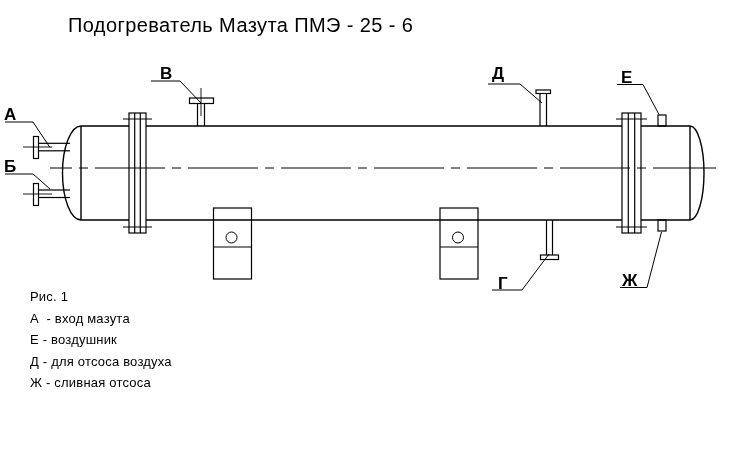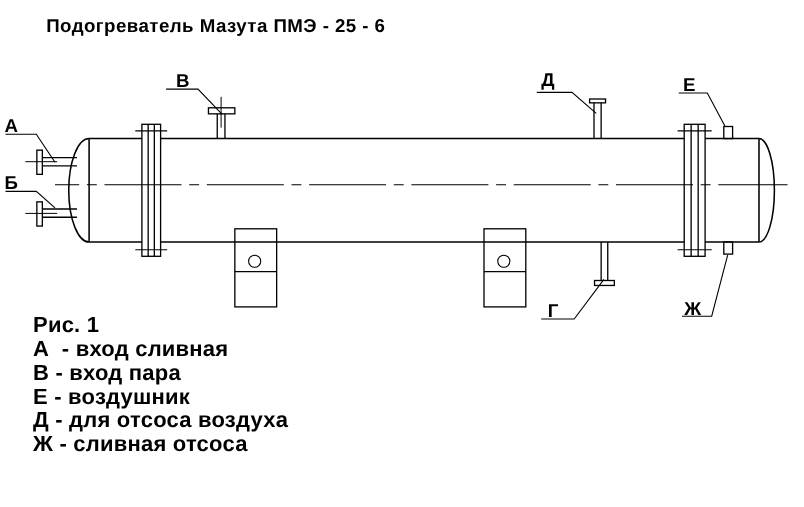--- a/index.html
+++ b/index.html
@@ -11,38 +11,38 @@
     position: relative;
     width: 731px;
     height: 461px;
     background: #ffffff;
     font-family: "Liberation Sans", sans-serif;
     color: #000000;
     overflow: hidden;
   }
   #title {
     position: absolute;
-    left: 42px;
+    left: 68px;
     top: 14px;
-    font-size: 17px;
-    font-weight: 700;
+    font-size: 20px;
+    font-weight: 400;
     letter-spacing: 0.4px;
     white-space: pre;
   }
   #diagram-svg {
     position: absolute;
     left: 0;
     top: 0;
   }
   #legend {
     position: absolute;
     left: 30px;
     top: 286px;
-    font-size: 20px;
-    font-weight: 700;
+    font-size: 13px;
+    font-weight: 400;
     line-height: 21.5px;
     letter-spacing: 0.2px;
   }
   #legend .legend-line {
     white-space: pre;
   }
   svg text.part-letter {
     font-family: "Liberation Sans", sans-serif;
     font-size: 17px;
     font-weight: 600;
@@ -160,20 +160,19 @@
       <text class="part-letter" x="160" y="79">В</text>
       <text class="part-letter" x="492" y="78.5">Д</text>
       <text class="part-letter" x="621" y="83">Е</text>
       <text class="part-letter" x="498" y="288.5">Г</text>
       <text class="part-letter" x="622" y="286">Ж</text>
     </g>
   </svg>
 
   <div id="legend">
     <div class="legend-line">Рис. 1</div>
-    <div class="legend-line">А  - вход сливная</div>
-    <div class="legend-line">В - вход пара</div>
+    <div class="legend-line">А  - вход мазута</div>
     <div class="legend-line">Е - воздушник</div>
     <div class="legend-line">Д - для отсоса воздуха</div>
     <div class="legend-line">Ж - сливная отсоса</div>
   </div>
 
 </div>
 
 </body></html>

